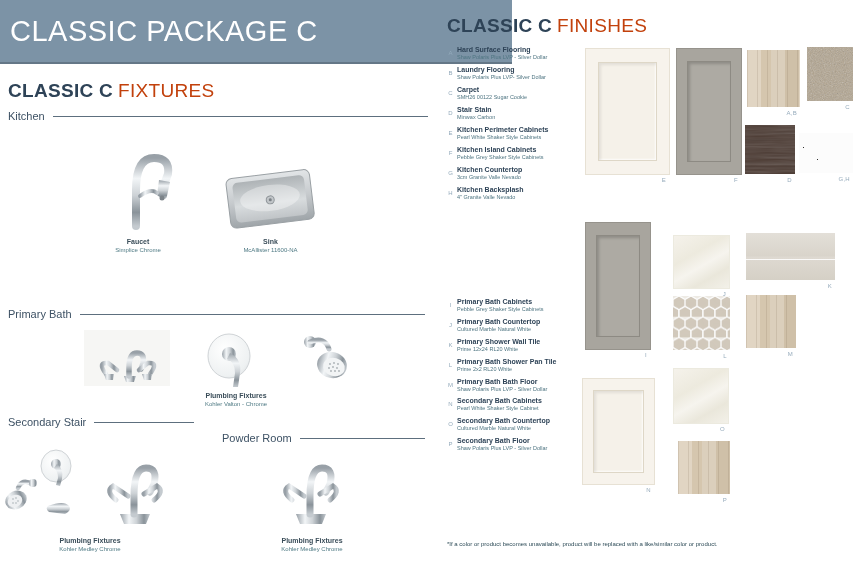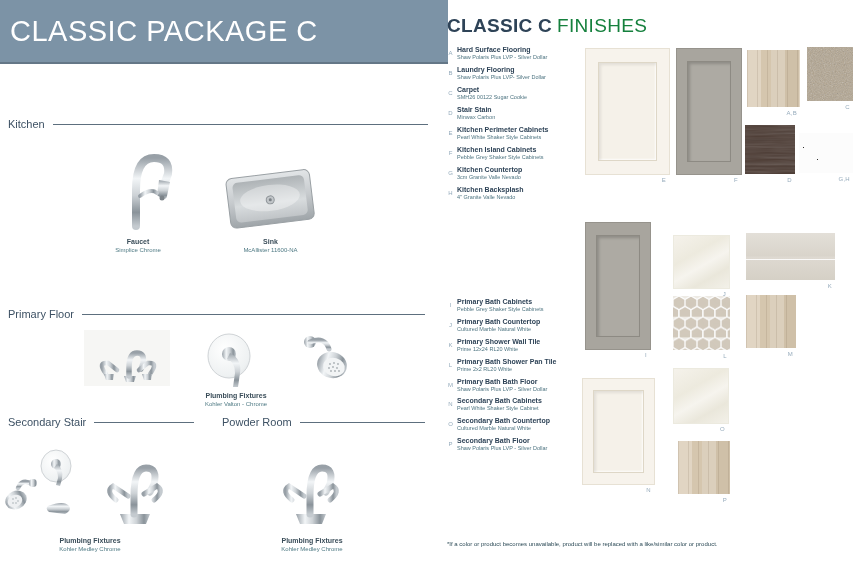--- a/index.html
+++ b/index.html
@@ -1,37 +1,37 @@
 <!DOCTYPE html>
 <html><head>
 <meta charset="utf-8">
 <style>
   html,body{margin:0;padding:0;background:#fff;}
   #page{position:relative;width:853px;height:569px;background:#ffffff;overflow:hidden;
         font-family:"Liberation Sans",sans-serif;color:#2e4357;}
 
   
-  #banner{position:absolute;left:0;top:0;width:448px;height:62px;background:#7c93a6;
+  #banner{position:absolute;left:0;top:0;width:512px;height:62px;background:#7c93a6;
           border-bottom:2px solid rgba(70,86,98,.45);display:flex;align-items:center;}
   #banner .t{color:#ffffff;font-size:29px;letter-spacing:.5px;padding-left:10px;white-space:nowrap;}
 
   
   .two-tone{position:absolute;font-size:19px;letter-spacing:.3px;white-space:nowrap;}
   .two-tone .dark{color:#2e4357;font-weight:bold;}
-  .two-tone .light{color:#15803d;margin-left:5px;}
+  .two-tone .light{color:#c2410c;margin-left:5px;}
   #fixtures-heading{left:8px;top:80px;}
   #finishes-heading{left:447px;top:15px;}
 
   
   .room{position:absolute;display:flex;align-items:center;gap:8px;font-size:11px;color:#3d5164;}
   .room .rule{flex:1;height:1px;background:#5d6f7e;}
-  #room-kitchen{left:8px;top:118px;width:420px;text-align:center;}
+  #room-kitchen{left:8px;top:110px;width:420px;text-align:center;}
   #room-primary{left:8px;top:308px;width:417px;}
   #room-secondary{left:8px;top:416px;width:186px;}
-  #room-powder{left:222px;top:416px;width:203px;}
+  #room-powder{left:222px;top:432px;width:203px;}
 
   
   .fx{position:absolute;}
   .caption{position:absolute;text-align:center;line-height:1.25;}
   .caption .nm{font-size:7px;font-weight:bold;color:#3a4d59;display:block;}
   .caption .dt{font-size:6px;color:#4f7a84;display:block;}
   #card-primary-faucet{position:absolute;left:84px;top:330px;width:86px;height:56px;background:#f6f6f4;}
 
   
   .fin-group{position:absolute;left:444px;width:180px;}
@@ -151,20 +151,23 @@
           <path d="M6 -13.8 L12 -10.35 L12 -3.45 L6 0 L0 -3.45 L0 -10.35 Z"></path>
         </g>
       </pattern>
     </defs>
   </svg>
 
   <div id="banner">
     <span class="t">CLASSIC PACKAGE C</span>
   </div>
 
+  <div class="two-tone" id="fixtures-heading">
+    <span class="dark">CLASSIC C</span><span class="light">FIXTURES</span>
+  </div>
 
   <div class="room" id="room-kitchen">
     <span>Kitchen</span>
     <span class="rule"></span>
   </div>
 
   <svg class="fx" style="left:98px;top:138px" width="80" height="96" viewBox="0 0 80 96">
     <path d="M38 92 L38 52" stroke="url(#chh)" stroke-width="10" stroke-linecap="round" fill="none"></path>
     <path d="M38 88 L38 52 Q38 20 56 20 Q72 20 70 36 L67 44" fill="none" stroke="url(#chv)" stroke-width="8" stroke-linecap="round"></path>
     <path d="M61 42 L72 44 L69 58 Q68 62 64 61 L59 57 Z" fill="url(#chv)"></path>
@@ -184,21 +187,21 @@
       <circle cx="48" cy="38" r="4" fill="#c2c6c9" stroke="#8f9599" stroke-width="1"></circle>
       <circle cx="48" cy="38" r="1.5" fill="#7c8287"></circle>
     </g>
   </svg>
   <div class="caption" style="left:223px;top:238px;width:95px">
     <span class="nm">Sink</span>
     <span class="dt">McAllister 11600-NA</span>
   </div>
 
   <div class="room" id="room-primary">
-    <span>Primary Floor</span>
+    <span>Primary Bath</span>
     <span class="rule"></span>
   </div>
 
   <div id="card-primary-faucet">
     <svg width="86" height="56" viewBox="0 0 86 56">
       <path d="M40 46 L52 46 L50 52 L42 52 Z" fill="url(#chh)"></path>
       <path d="M45 46 L45 38 Q45 23 53 23 Q61 23 59 33 L57 39" stroke="url(#chv)" stroke-width="5.5" fill="none" stroke-linecap="round"></path>
       <path d="M22 44 Q13 32 24 33 L33 40" stroke="url(#chh)" stroke-width="4.5" fill="none" stroke-linecap="round"></path>
       <path d="M66 44 Q75 32 64 33 L55 40" stroke="url(#chh)" stroke-width="4.5" fill="none" stroke-linecap="round"></path>
       <path d="M20 44 L30 44 L29 50 L22 50 Z" fill="url(#chh)"></path>

